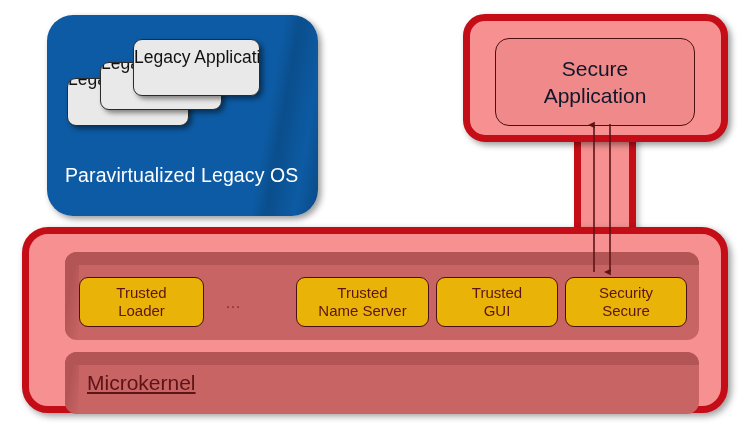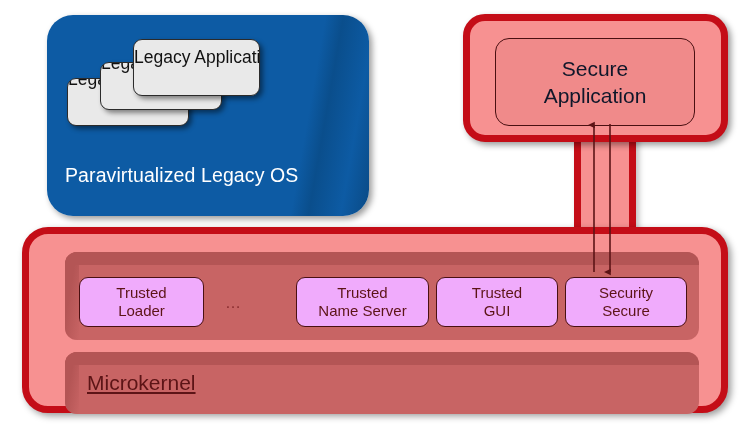--- a/index.html
+++ b/index.html
@@ -20,21 +20,21 @@
     left: 0; top: 0;
     width: 750px;
     height: 426px;
   }
 
   
   .legacy-os {
     position: absolute;
     left: 47px;
     top: 15px;
-    width: 322px;
+    width: 271px;
     height: 201px;
     border-radius: 26px;
     background: linear-gradient(100deg, #0d5ba4 0%, #0d5ba4 78%, #0a4e8c 83%, #0d5ba4 92%, #0a4a85 100%);
     box-shadow: 3px 3px 6px rgba(0,0,0,0.40);
   }
   .legacy-os-label {
     position: absolute;
     left: 18px;
     top: 149px;
     font-size: 19.5px;
@@ -181,21 +181,21 @@
     text-decoration: underline;
   }
 
   
   .service-box {
     position: absolute;
     top: 25px;
     height: 50px;
     border: 1.2px solid #4a1012;
     border-radius: 9px;
-    background: #f0abfc;
+    background: #eab308;
     box-sizing: border-box;
     display: flex;
     align-items: center;
     justify-content: center;
     z-index: 3;
   }
   .service-label {
     font-size: 15px;
     color: #5c1416;
     text-align: center;

